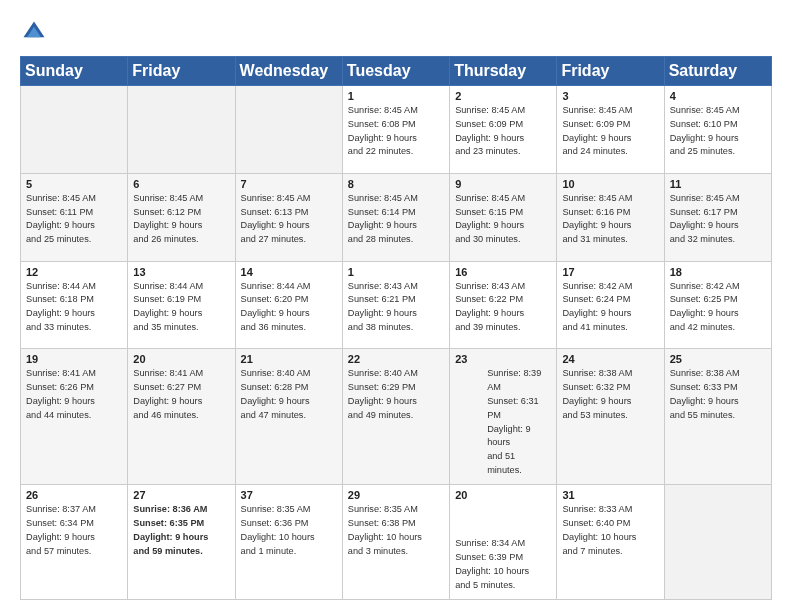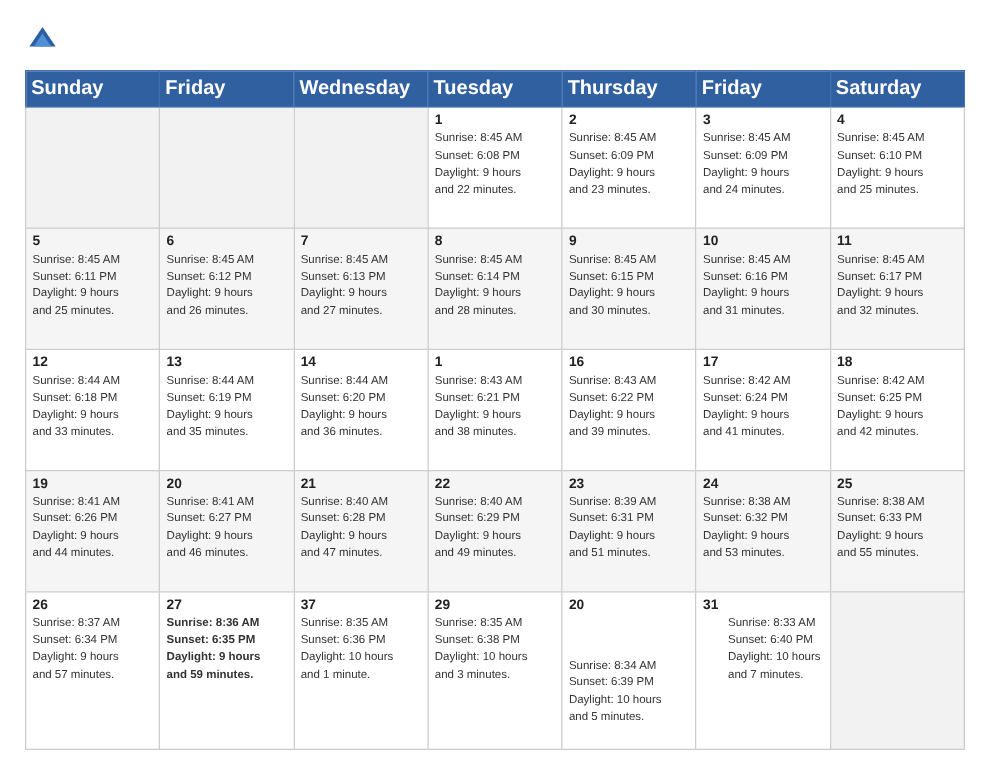--- a/index.html
+++ b/index.html
@@ -296,21 +296,21 @@
           </td>
           <td>
             <span class="day-num">22</span>
             <div class="day-info" style="white-space: pre-line;">Sunrise: 8:40 AM
 Sunset: 6:29 PM
 Daylight: 9 hours
 and 49 minutes.</div>
           </td>
           <td>
             <span class="day-num">23</span>
-            <div class="day-info" style="white-space: pre-line;">Sunrise: 8:39 AM
+            <div class="day-info" style="white-space: pre-line; margin-left: 32px;">Sunrise: 8:39 AM
 Sunset: 6:31 PM
 Daylight: 9 hours
 and 51 minutes.</div>
           </td>
           <td>
             <span class="day-num">24</span>
             <div class="day-info" style="white-space: pre-line;">Sunrise: 8:38 AM
 Sunset: 6:32 PM
 Daylight: 9 hours
 and 53 minutes.</div>
@@ -354,21 +354,21 @@
           </td>
           <td>
             <span class="day-num">20</span>
             <div class="day-info" style="white-space: pre-line; margin-top: 36px;">Sunrise: 8:34 AM
 Sunset: 6:39 PM
 Daylight: 10 hours
 and 5 minutes.</div>
           </td>
           <td>
             <span class="day-num">31</span>
-            <div class="day-info" style="white-space: pre-line; margin-left: 20px;">Sunrise: 8:33 AM
+            <div class="day-info" style="white-space: pre-line;">Sunrise: 8:33 AM
 Sunset: 6:40 PM
 Daylight: 10 hours
 and 7 minutes.</div>
           </td>
           <td class="empty"></td>
         </tr>
       </tbody>
   </table>
 </div>
 

